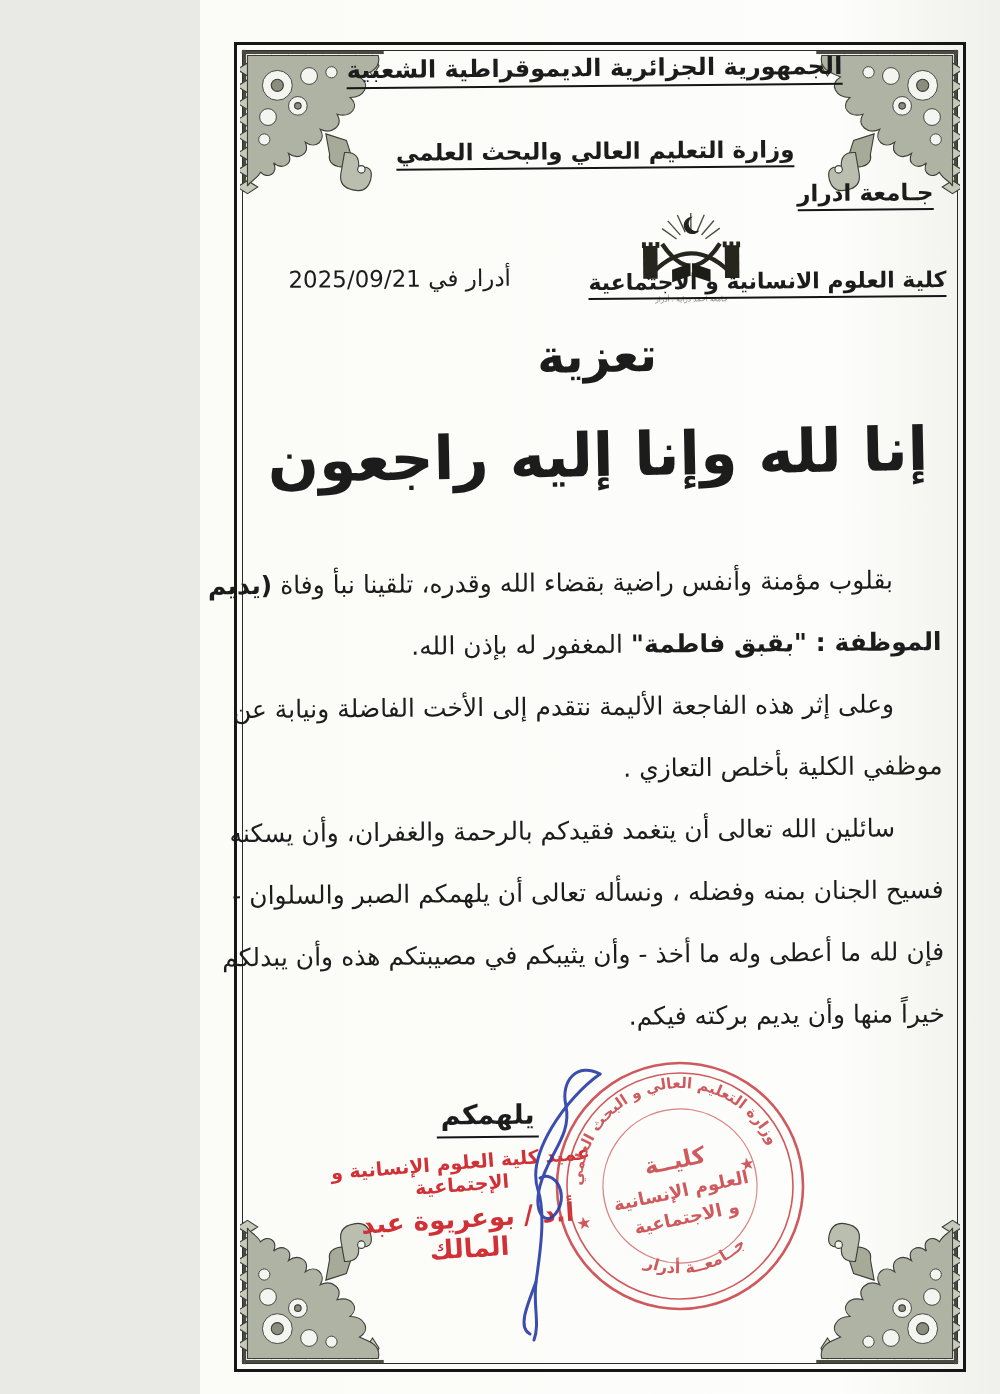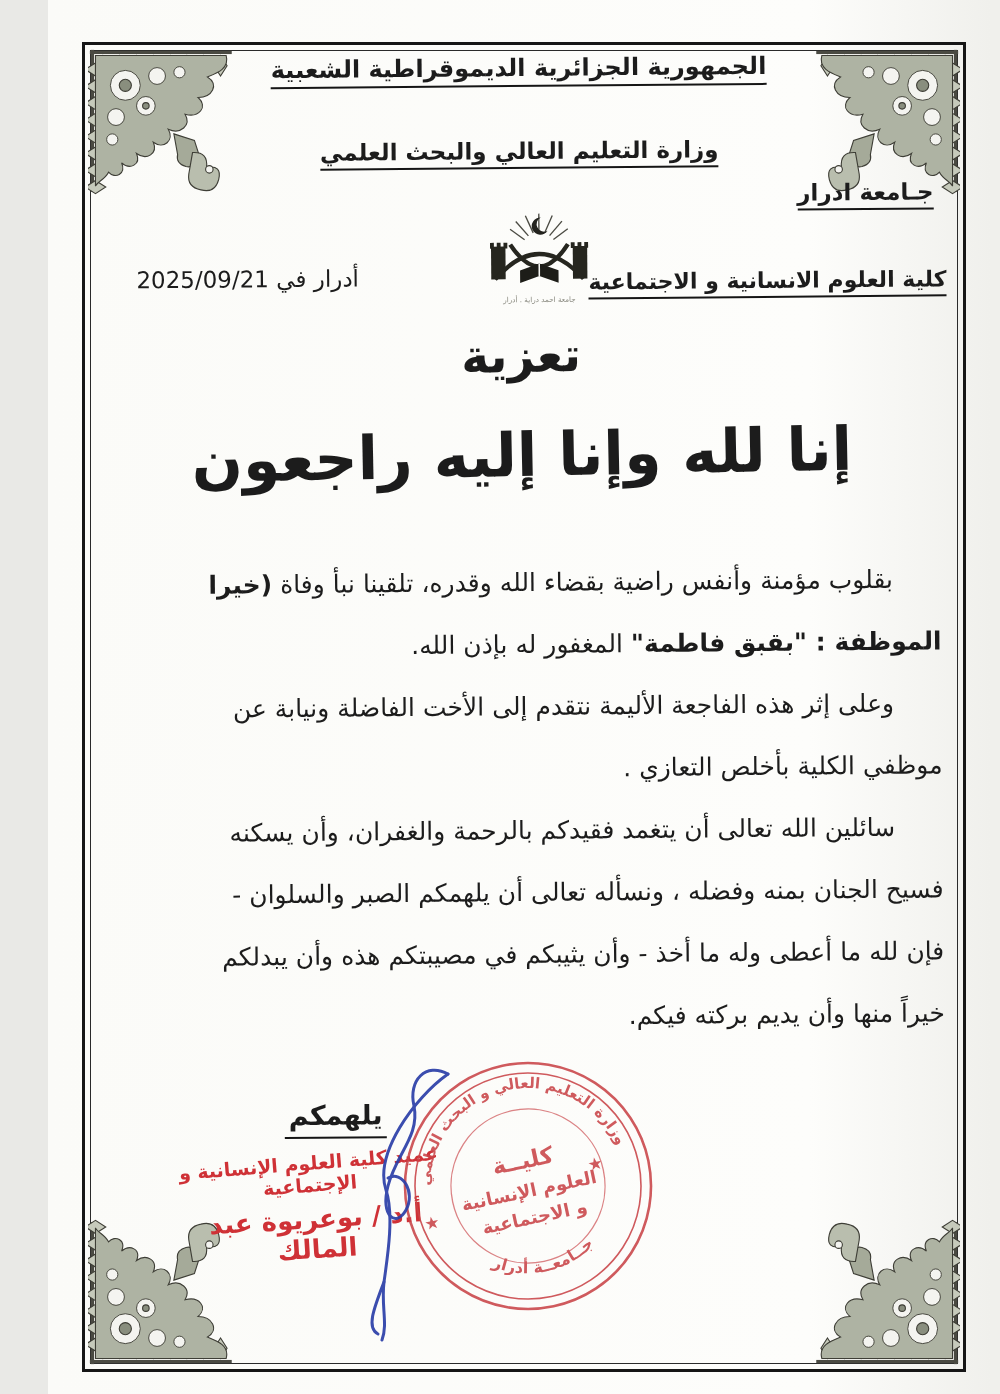--- a/index.html
+++ b/index.html
@@ -3,21 +3,21 @@
 <meta charset="utf-8">
 <style>
   html,body{margin:0;padding:0;}
   body{
     width:1000px;height:1394px;
     font-family:"DejaVu Sans",sans-serif;
     background:#e9e9e6;
     direction:rtl;
   }
   .paper{
-    position:relative;width:952px;height:1394px;overflow:hidden;
+    position:relative;width:800px;height:1394px;overflow:hidden;
     background:linear-gradient(90deg,#fbfbf8 0%,#fdfdfb 80%,#f0f0ec 99%);
     color:#1c1c1c;
   }
   
   .frame-outer{
     position:absolute;left:34px;top:42px;right:34px;bottom:22px;
     border:3px solid #161616;pointer-events:none;
   }
   .frame-inner{
     position:absolute;left:5px;top:5px;right:5px;bottom:5px;
@@ -160,21 +160,21 @@
     <div class="line-date">أدرار في 2025/09/21</div>
     <div class="line-faculty">
       <span class="u">كلية العلوم الانسانية و الاجتماعية</span>
     </div>
 
     <div class="title-taazia">تعزية</div>
     <div class="basmala">إنا لله وإنا إليه راجعون</div>
 
     <div class="body-text">
       <div class="bline indent">
-        <span>بقلوب مؤمنة وأنفس راضية بقضاء الله وقدره، تلقينا نبأ وفاة </span><span class="b">(خيرا</span>
+        <span>بقلوب مؤمنة وأنفس راضية بقضاء الله وقدره، تلقينا نبأ وفاة </span><span class="b">(يديم</span>
       </div>
       <div class="bline">
         <span class="b">الموظفة : "بقبق فاطمة"</span><span> المغفور له بإذن الله.</span>
       </div>
       <div class="bline indent">وعلى إثر هذه الفاجعة الأليمة نتقدم إلى الأخت الفاضلة ونيابة عن</div>
       <div class="bline">موظفي الكلية بأخلص التعازي .</div>
       <div class="bline indent">سائلين الله تعالى أن يتغمد فقيدكم بالرحمة والغفران، وأن يسكنه</div>
       <div class="bline">فسيح الجنان بمنه وفضله ، ونسأله تعالى أن يلهمكم الصبر والسلوان -</div>
       <div class="bline">فإن لله ما أعطى وله ما أخذ - وأن يثيبكم في مصيبتكم هذه وأن يبدلكم</div>
       <div class="bline">خيراً منها وأن يديم بركته فيكم.</div>

